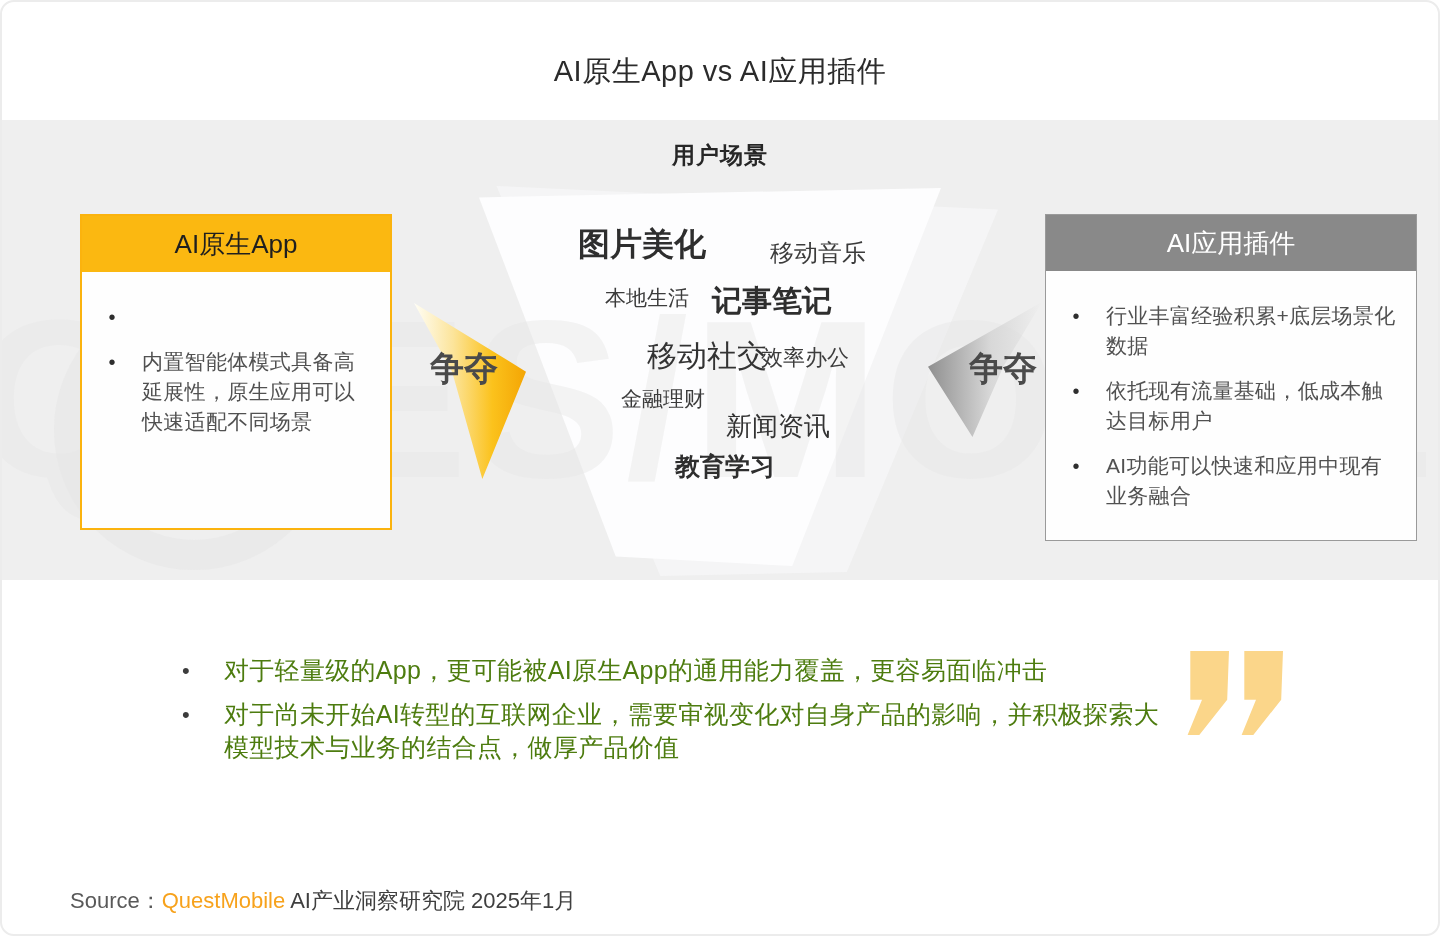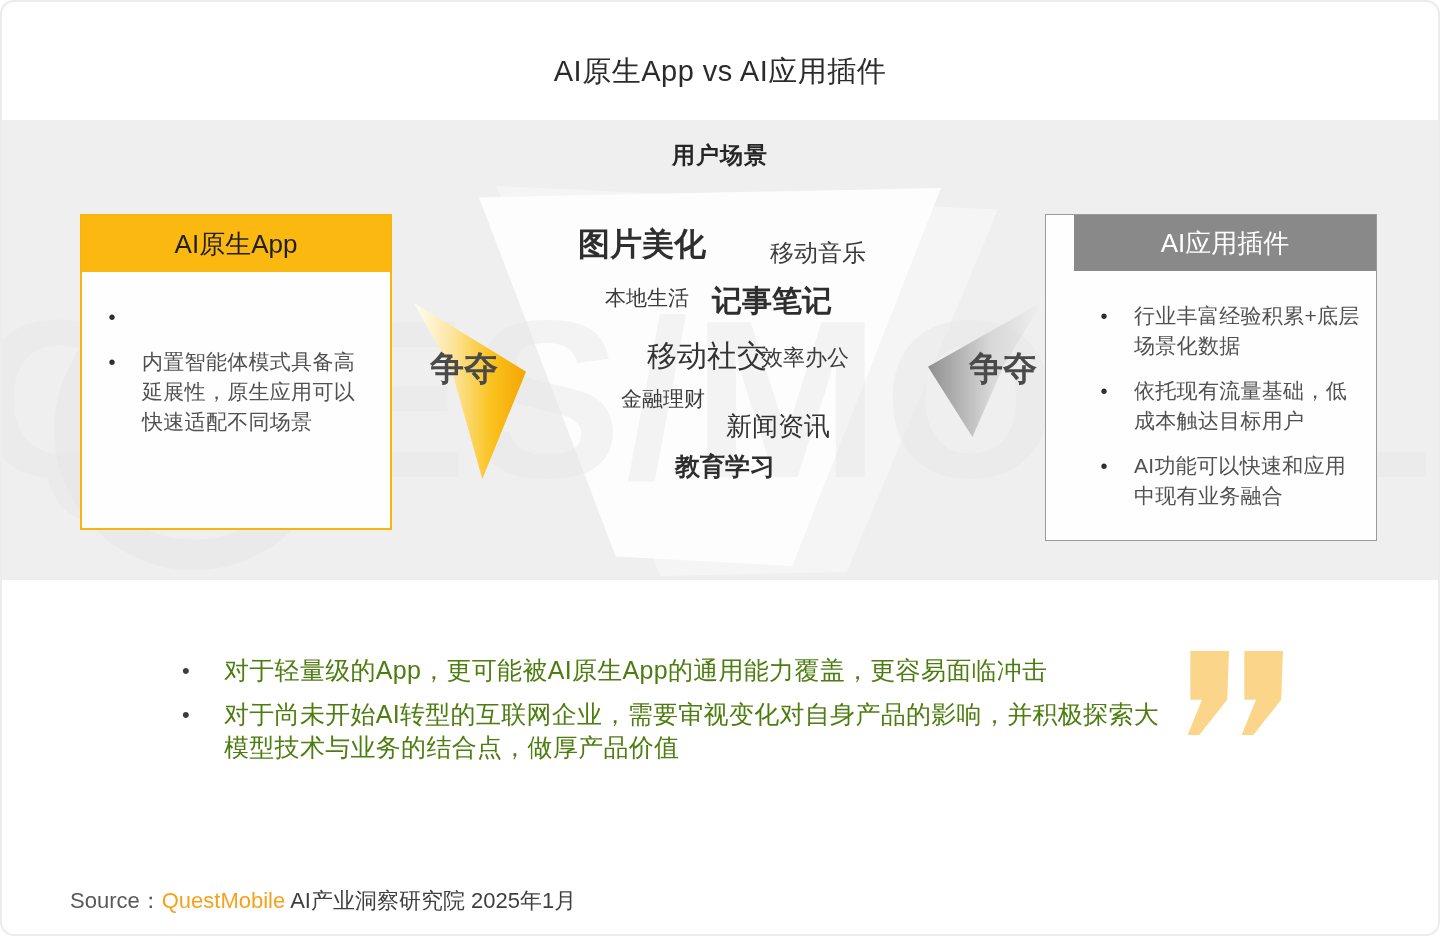--- a/index.html
+++ b/index.html
@@ -47,21 +47,21 @@
     position:absolute;left:-30px;top:150px;font-size:225px;font-weight:700;
     color:#e7e7e7;opacity:.45;letter-spacing:4px;white-space:nowrap;
   }
   .wm-ring{
     position:absolute;left:52px;top:170px;width:280px;height:280px;border-radius:50%;
     border:30px solid #e5e5e5;opacity:.5;box-sizing:border-box;
   }
   
   .side-box{position:absolute;top:94px;box-sizing:border-box;background:#fefefe;z-index:4;}
   .left-box{left:78px;width:312px;height:316px;border:2px solid #fbb30e;}
-  .right-box{left:1043px;width:332px;height:327px;border:1px solid #9a9a9a;padding-left:28px;}
+  .right-box{left:1043px;width:372px;height:327px;border:1px solid #9a9a9a;}
   .box-header{
     height:56px;display:flex;align-items:center;justify-content:center;
     font-size:26px;font-weight:500;
   }
   .left-box .box-header{background:#fbb811;color:#1f1f1f;}
   .right-box .box-header{background:#898989;color:#ffffff;}
   .box-body{padding:30px 14px 0 0;}
   .box-bullet{display:flex;margin-bottom:15px;}
   .box-bullet .dot{
     width:60px;flex:0 0 60px;text-align:center;color:#2e2e2e;font-size:20px;line-height:30px;

